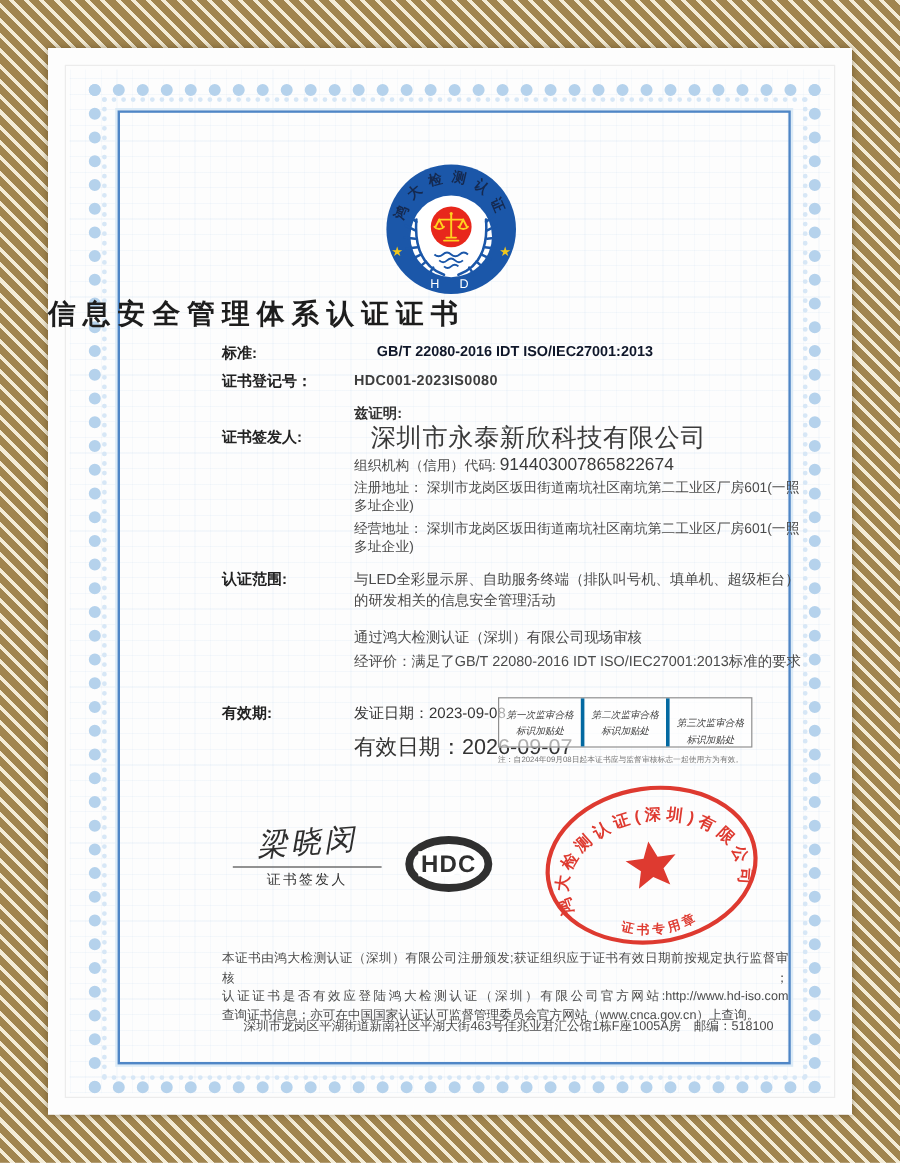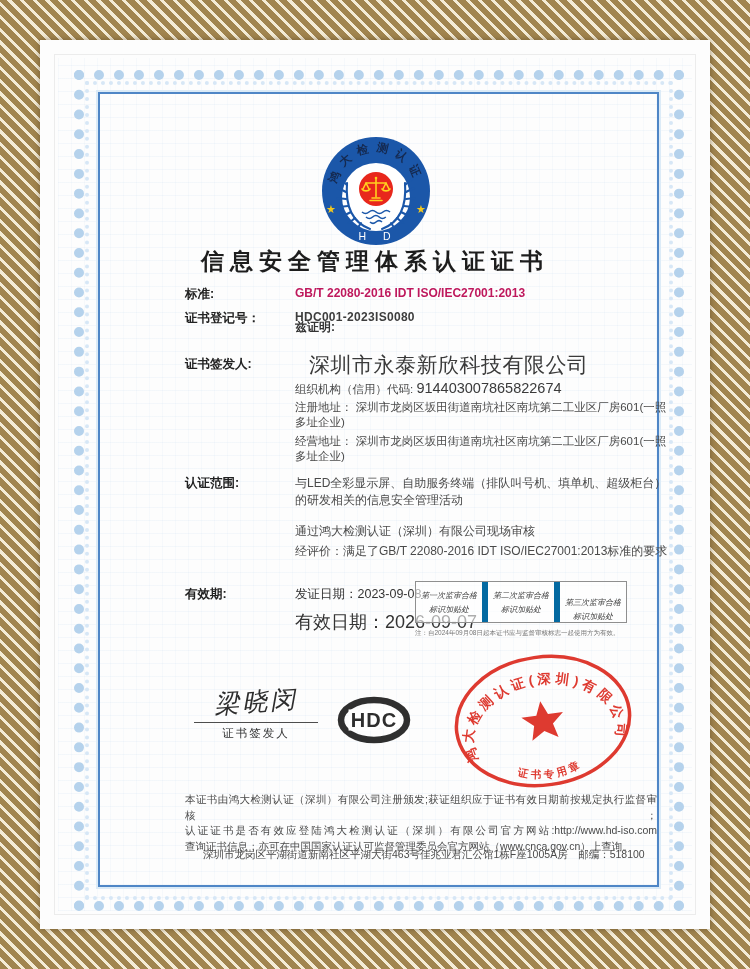--- a/index.html
+++ b/index.html
@@ -22,50 +22,50 @@
   .lace{position:absolute;left:34px;top:30px;right:26px;bottom:18px;border:10px dotted #b5d2ec;}
   .lace::before{content:"";position:absolute;inset:1px;border:4px dotted #d7e7f6;}
   .inner-line{
     position:absolute;left:58px;top:52px;width:561px;height:795px;box-sizing:border-box;
     border:2px solid #4f86c6;box-shadow:0 0 0 2px #dcebf7;
   }
   .content{position:absolute;inset:0;color:#3c3c3c;}
   .abs{position:absolute;}
   .logo-box{left:280px;top:95px;width:112px;height:112px;}
   .cert-title{
-    left:0;top:206px;width:100%;text-align:center;font-size:23px;font-weight:bold;
+    left:0;top:206px;width:100%;font-size:23px;font-weight:bold;
     color:#1d1d1d;letter-spacing:6px;white-space:nowrap;
   }
   .lbl{position:absolute;left:145px;font-size:12.5px;font-weight:bold;color:#222;white-space:nowrap;}
   .val{position:absolute;left:255px;font-size:12px;color:#4a4a4a;}
-  .v-standard{top:246px;font-weight:600;color:#be185d;}
+  .v-standard{top:246px;font-weight:600;color:#0f172a;margin-left:19px;}
   .l-standard{top:246px;}
   .l-regno{top:270px;}
   .v-regno{top:270px;font-weight:bold;color:#3d3d3d;letter-spacing:.3px;}
-  .v-intro{top:279px;font-weight:bold;color:#333;}
+  .v-intro{top:296px;font-weight:bold;color:#333;}
   .l-holder{top:316px;}
   .v-company{top:311px;font-size:21px;color:#3a3a3a;letter-spacing:.5px;margin-left:14px;}
   .v-orgcode{top:340px;}
   .v-orgcode .small{font-size:11.5px;text-align:center;}
   .v-orgcode .big{font-size:14.5px;color:#3a3a3a;}
   .v-regaddr{top:360px;width:374px;line-height:15px;font-size:11.5px;}
   .v-bizaddr{top:394px;width:374px;line-height:15px;font-size:11.5px;}
   .l-scope{top:435px;}
   .v-scope{top:435px;width:378px;line-height:17px;}
   .v-audit1{top:483px;white-space:nowrap;}
   .v-audit2{top:503px;white-space:nowrap;}
   .l-valid{top:546px;}
   .v-issue{top:546px;font-size:12.5px;color:#333;}
   .v-expiry{top:570px;font-size:18px;color:#333;}
   .sticker-table{
     left:375px;top:541px;width:212px;height:42px;display:flex;box-sizing:border-box;
     border:1px solid #8f8f8f;background:rgba(255,255,255,.6);
   }
   .sticker-cell{
-    flex:1;border-right:6px solid #0369a1;display:flex;flex-direction:column;
+    flex:1;border-right:3px solid #0369a1;display:flex;flex-direction:column;
     align-items:center;justify-content:center;gap:3px;
     font-family:"Liberation Serif",serif;font-style:italic;font-size:8px;color:#3f3f3f;
   }
   .sticker-cell:last-child{border-right:none;justify-content:flex-end;}
   .note{left:375px;top:589px;width:260px;font-size:6.5px;color:#777;transform-origin:left top;}
   .sig-block{left:150px;top:645px;width:132px;text-align:center;}
   .sig-name{
     font-family:"Liberation Serif",serif;font-style:italic;font-size:25px;color:#2e2e2e;
     transform:rotate(-4deg);display:inline-block;letter-spacing:3px;
   }

